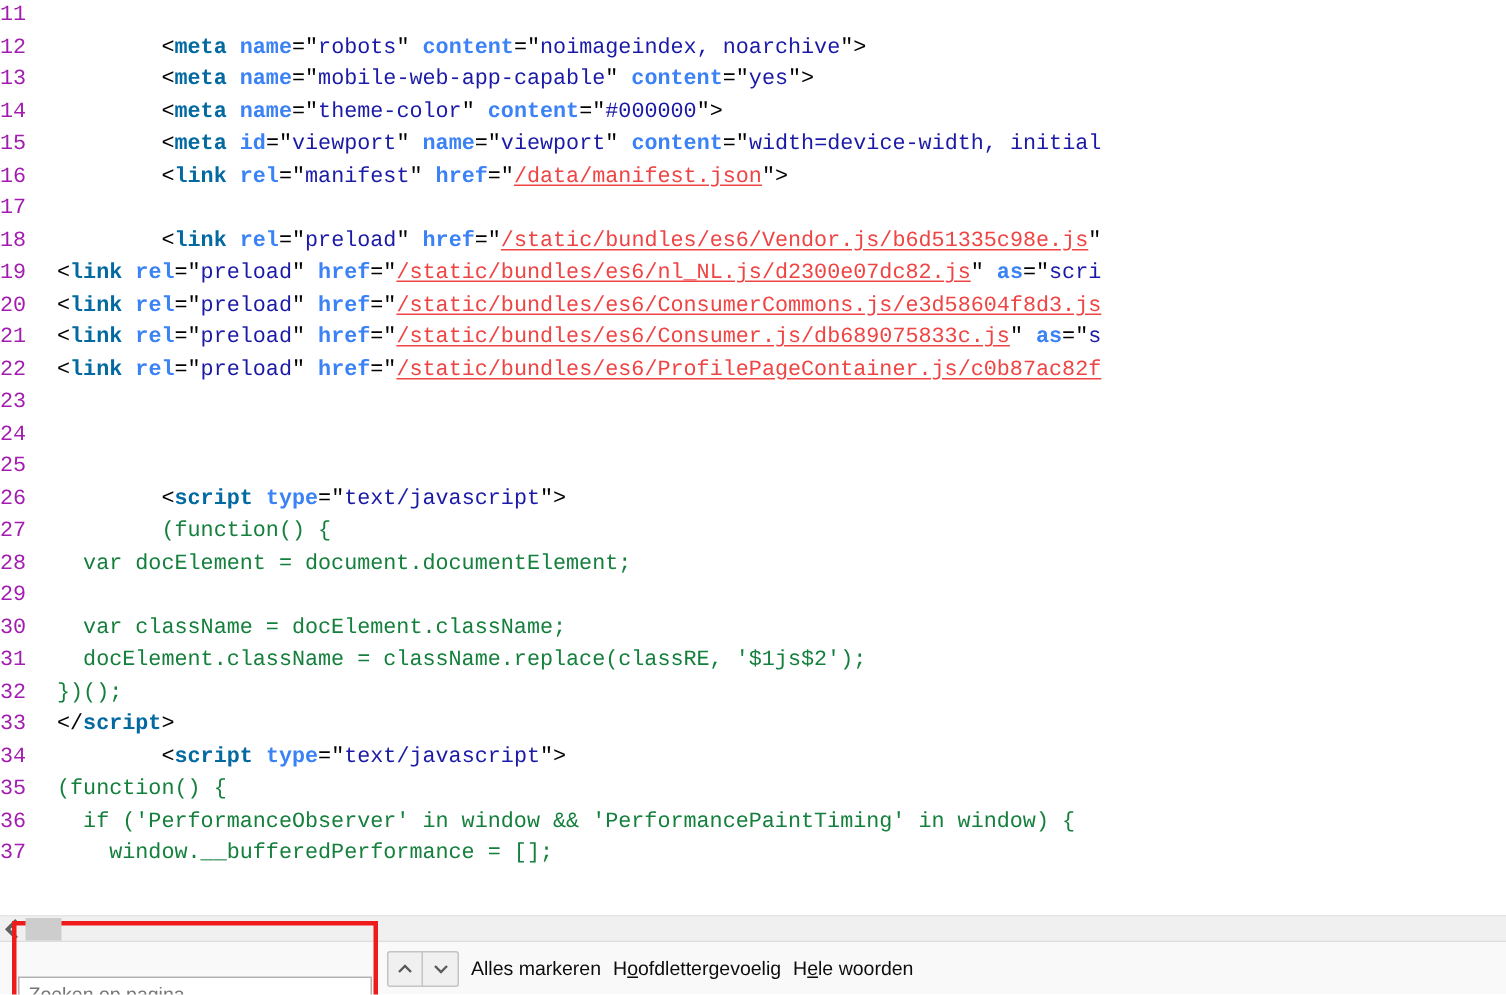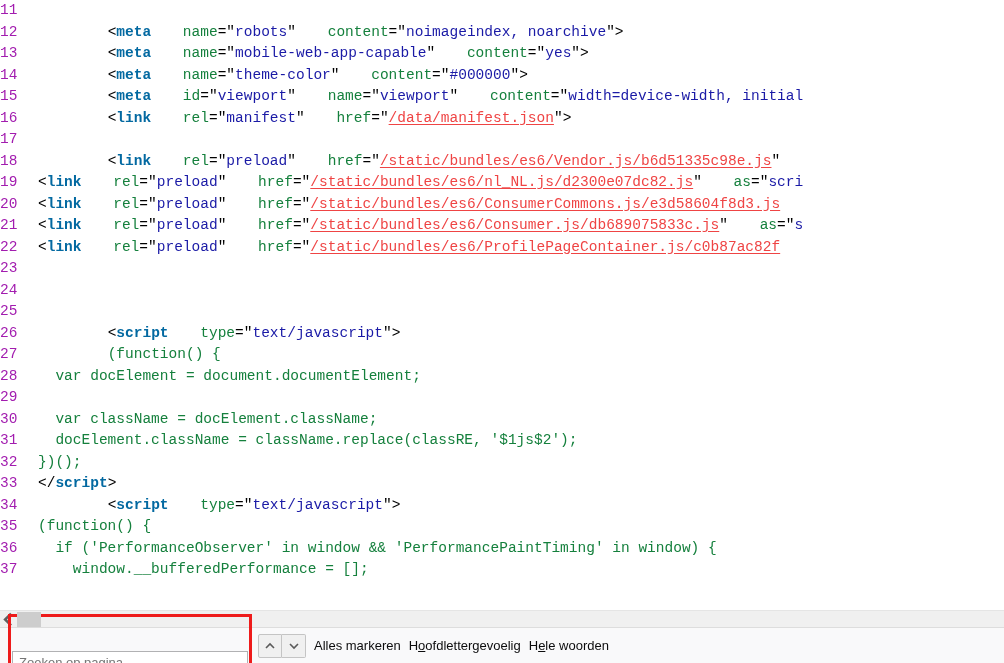--- a/index.html
+++ b/index.html
@@ -29,21 +29,21 @@
   text-align: left;
   color: #a21caf;
   padding-right: 14px;
   user-select: none;
   flex-shrink: 0;
 }
 .code {
   white-space: pre;
 }
 .tag { color: #0369a1; font-weight: bold; text-align: center; }
-.attr { color: #15803d; font-weight: normal; margin-left: 23px; }
+.attr { color: #3b82f6; font-weight: bold; }
 .val { color: #1a1aa6; text-align: right; }
 .link {
   color: #ef4444;
   text-decoration: underline;
   text-underline-offset: 2px;
 }
 .punc { color: #000; }
 .txt { color: #15803d; }
 .hscroll {
   height: 17px;

